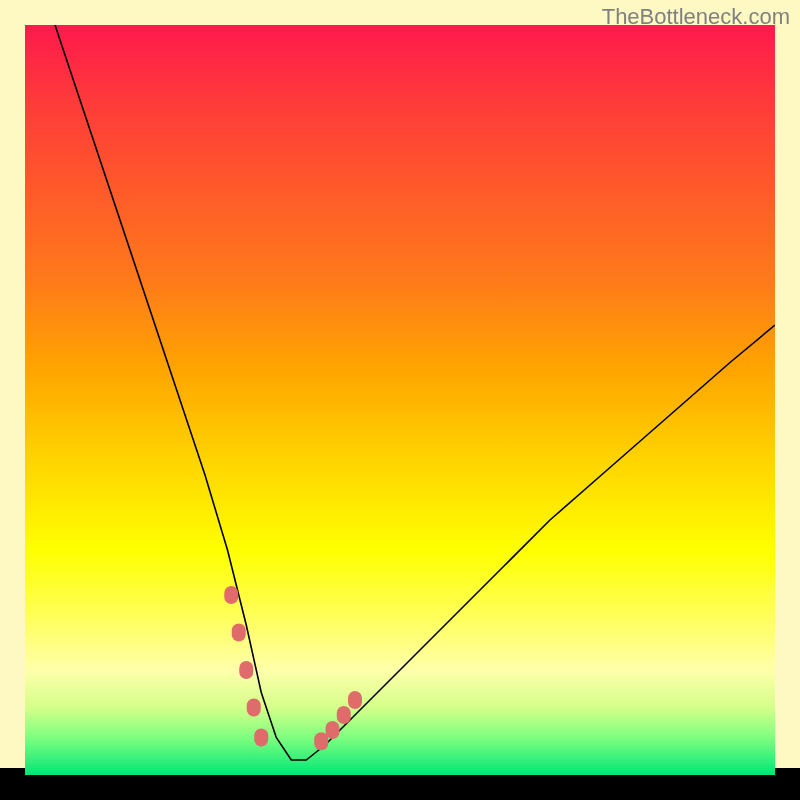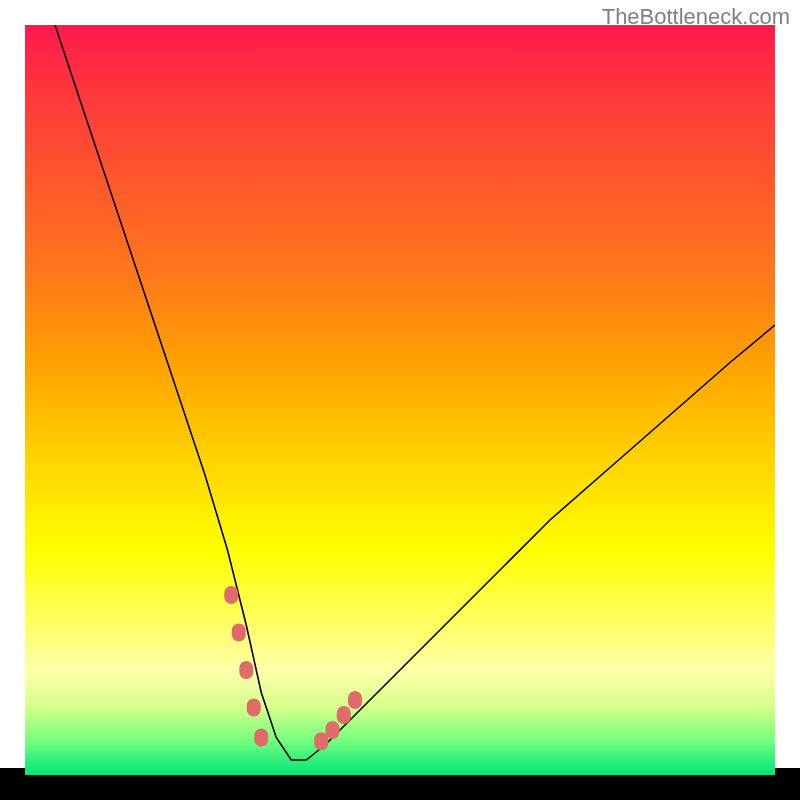--- a/index.html
+++ b/index.html
@@ -10,21 +10,21 @@
     height: 800px;
     position: relative;
     font-family: Arial, sans-serif;
   }
   .container {
     position: absolute;
     top: 0;
     left: 0;
     width: 800px;
     height: 768px;
-    background: #ffffff;
+    background: #fef9c3;
   }
   .chart-area {
     position: absolute;
     top: 25px;
     left: 25px;
     width: 750px;
     height: 750px;
     background: linear-gradient(to bottom,
       #ff1a4d 0%,
       #ff3a3a 10%,

